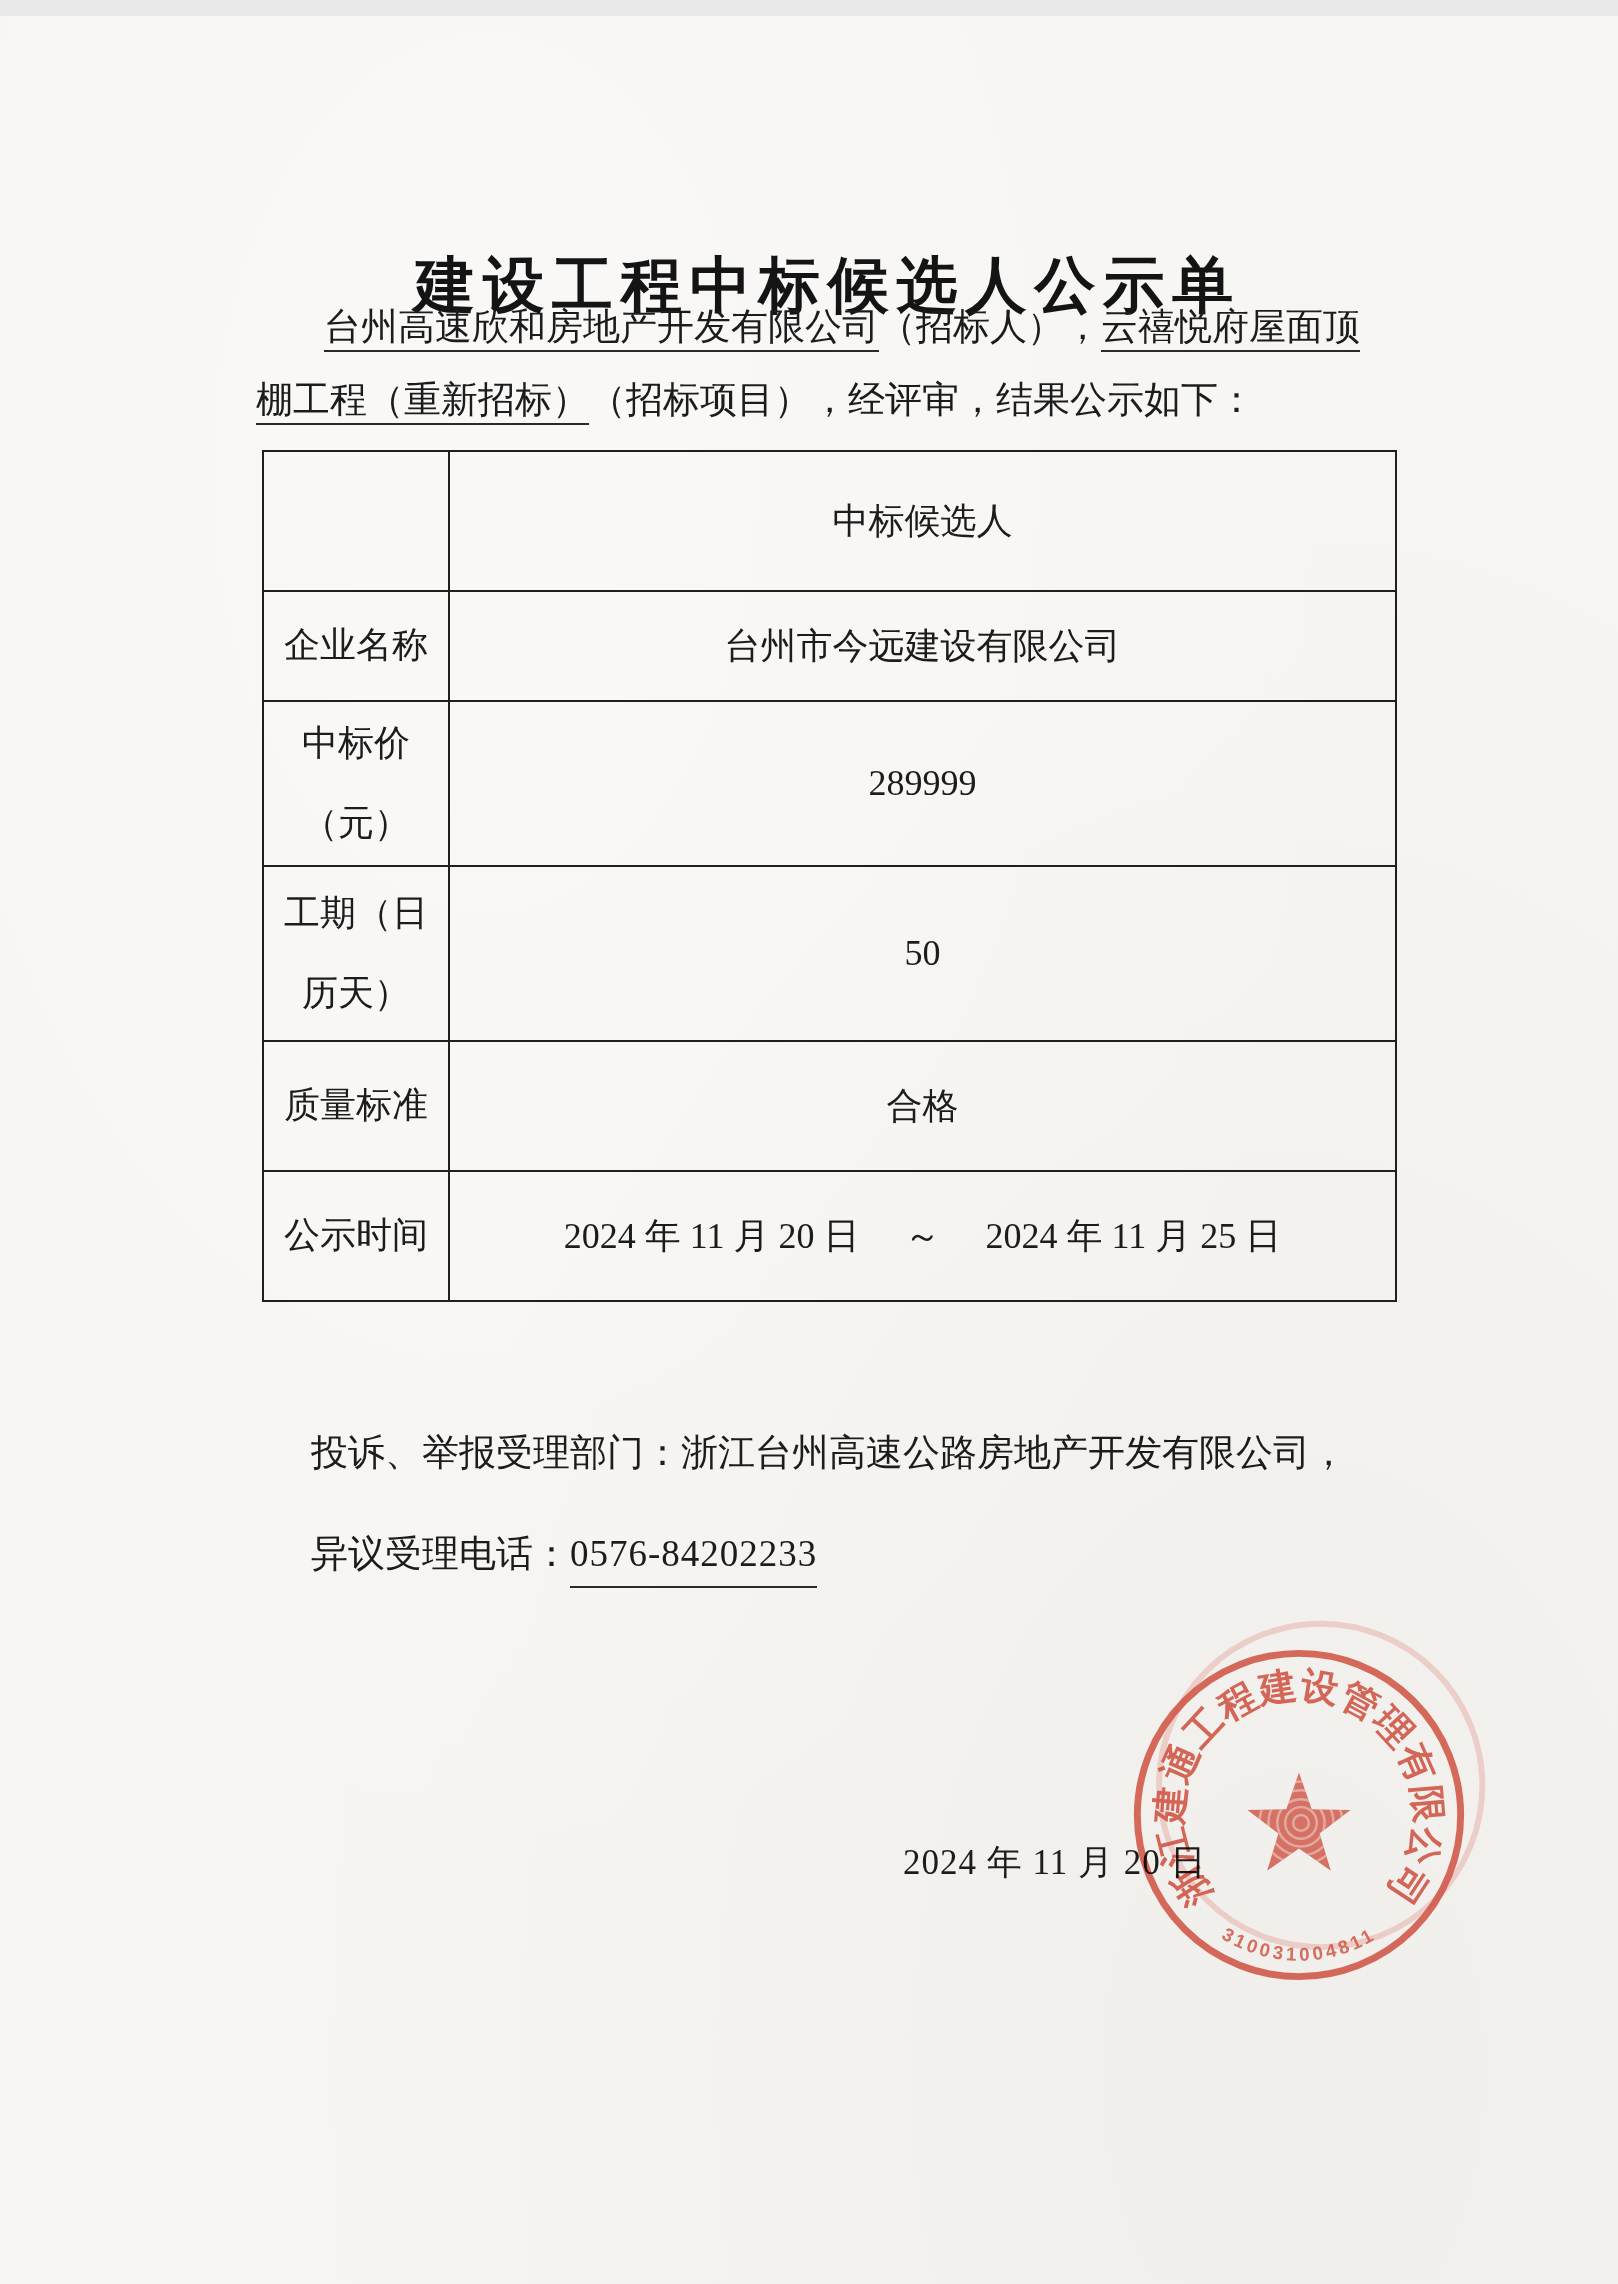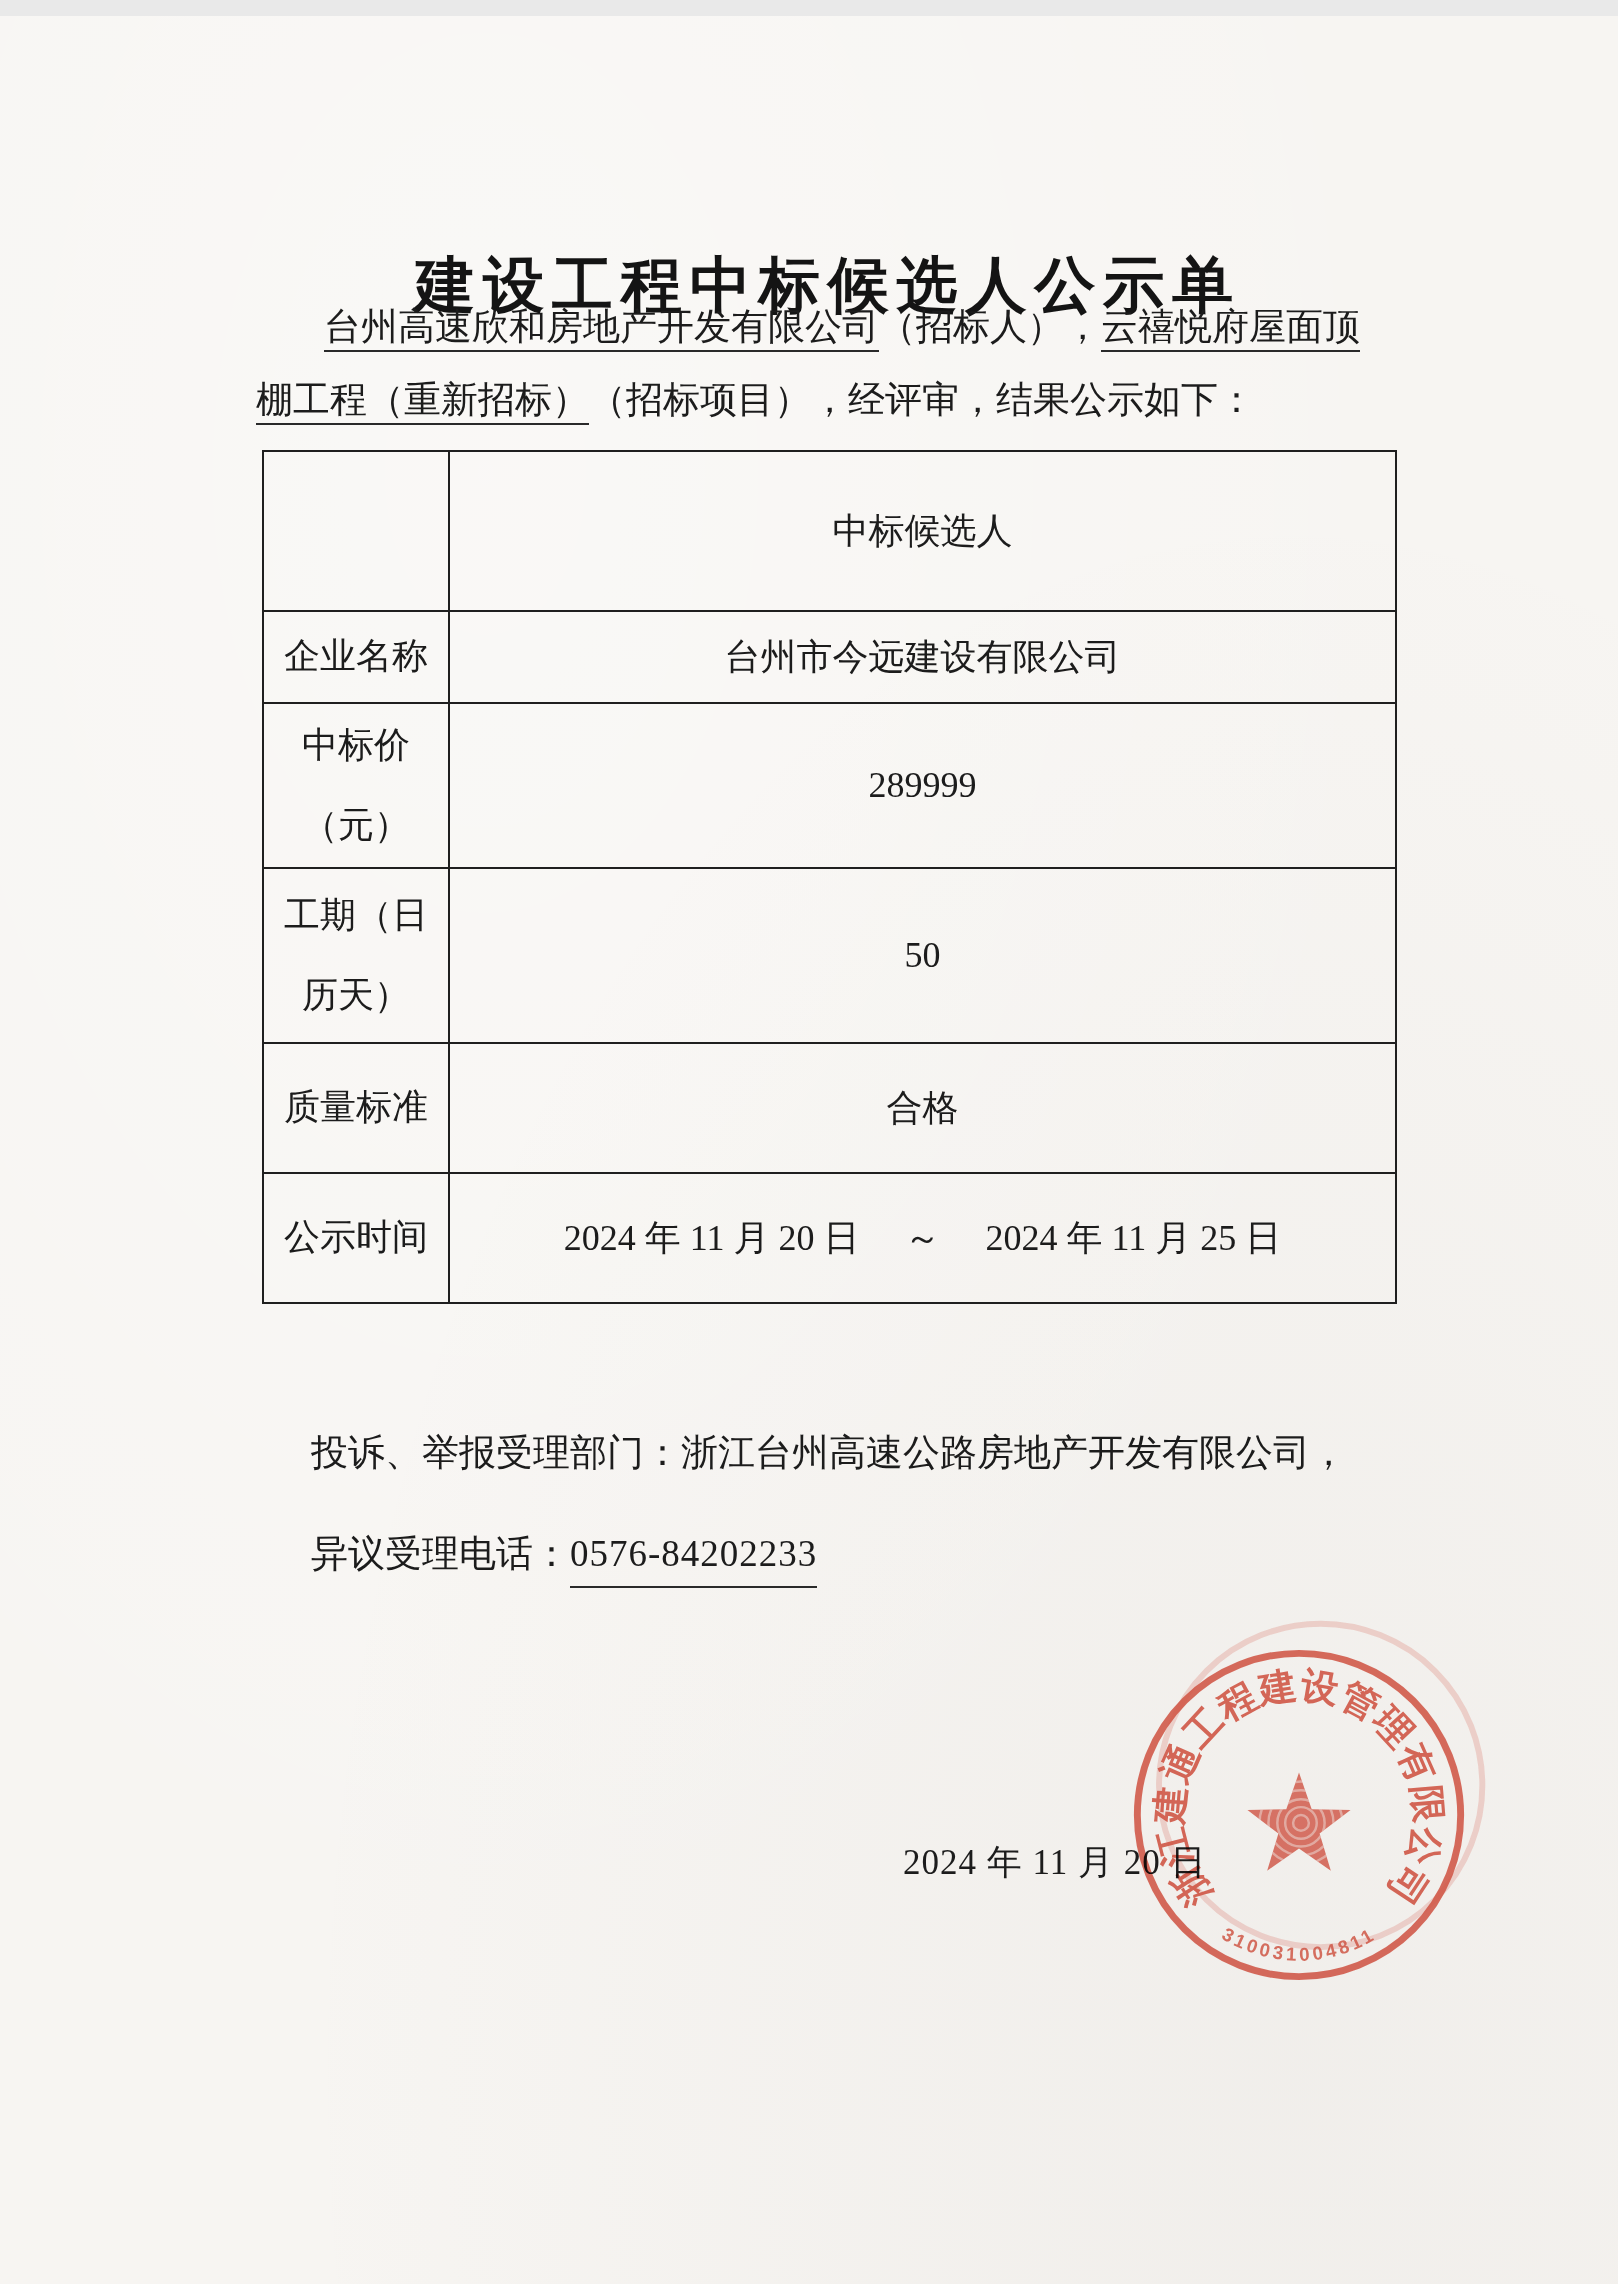--- a/index.html
+++ b/index.html
@@ -34,21 +34,21 @@
     width:1129px;
   }
   .bid-table td{
     border:2.5px solid #1f1f1f;
     font-size:36px;
     vertical-align:middle;
     padding:0;
   }
   .col-label{width:184px;text-align:center;line-height:2.2;white-space:pre-line;}
   .col-value{width:945px;text-align:center;line-height:1.4;}
-  .row-h{height:160px;border-radius:18px;} .row-1{height:92px;} .row-2{height:165px;}
+  .row-h{height:140px;border-radius:18px;} .row-1{height:110px;} .row-2{height:165px;}
   .row-3{height:175px;} .row-4{height:130px;} .row-5{height:130px;}
   .footer-line{position:absolute;font-size:37px;line-height:1.3;white-space:nowrap;color:#1c1c1c;}
   .complaint{left:311px;top:1413px;}
   .phone{left:311px;top:1514px;}
   .phone-num{border-bottom:2.5px solid #2a2a2a;padding-bottom:12px;letter-spacing:1px;}
   .sig{left:771px;top:1734px;font-size:35px;}
   .sig-date{left:903px;top:1824px;font-size:35px;letter-spacing:1px;}
   .seal{
     position:absolute;left:1092px;top:1592px;width:414px;height:414px;
     mix-blend-mode:multiply;opacity:.93;

